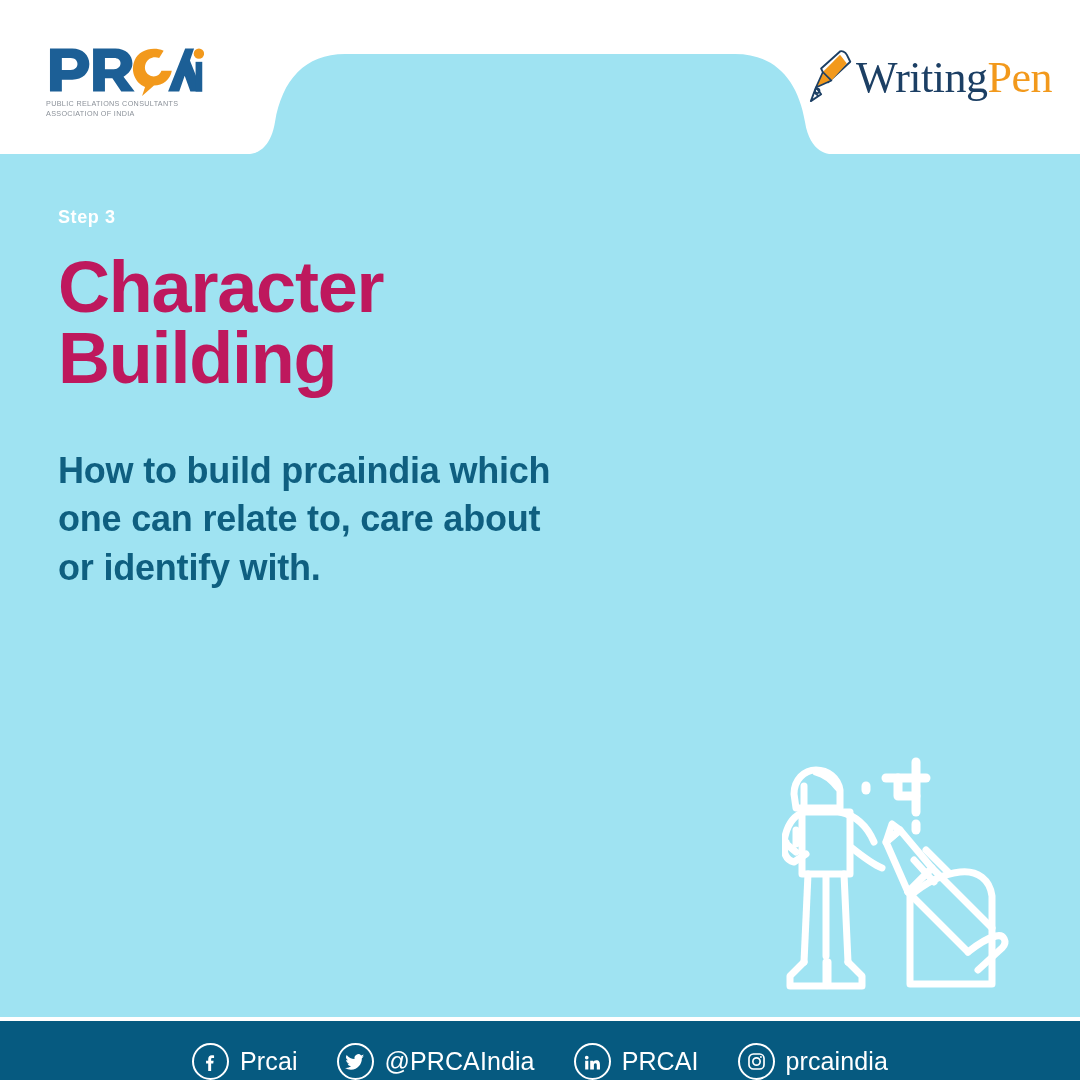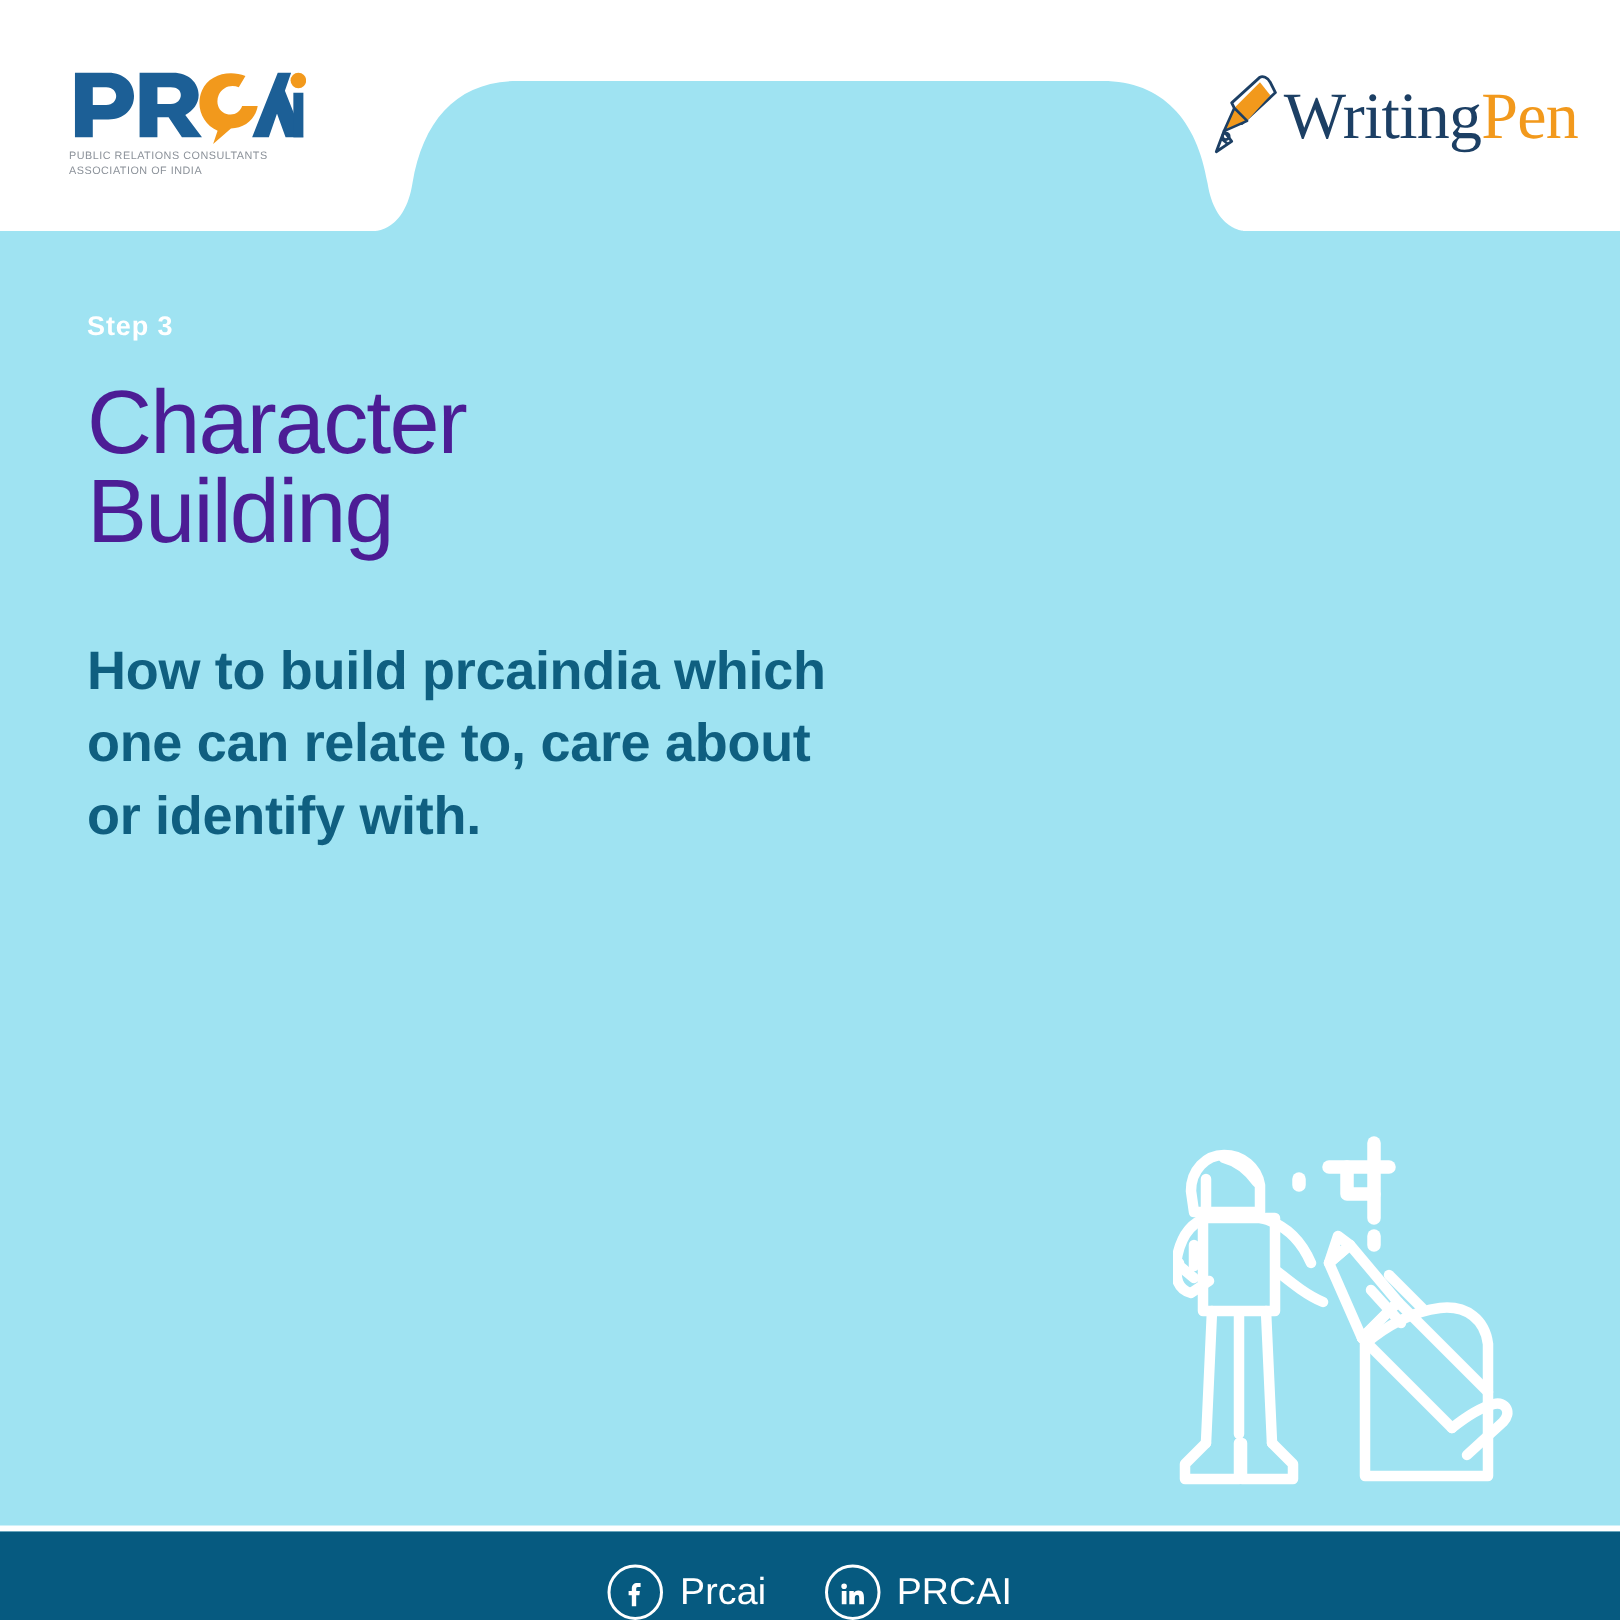--- a/index.html
+++ b/index.html
@@ -91,23 +91,23 @@
   }
   .step-label {
     font-size: 18px;
     font-weight: bold;
     color: #ffffff;
     letter-spacing: 0.6px;
     margin: 0 0 26px 0;
     line-height: 1;
   }
   .main-title {
-    font-size: 60px;
-    font-weight: normal;
-    color: #4c1d95;
+    font-size: 72px;
+    font-weight: bold;
+    color: #be185d;
     line-height: 0.99;
     letter-spacing: -1.2px;
     margin: 0 0 52px 0;
     white-space: pre-line;
   }
   .subtitle {
     font-size: 36px;
     font-weight: bold;
     color: #0f5f80;
     line-height: 1.35;
@@ -274,26 +274,44 @@
 
     <div class="social-item">
       <span class="social-icon">
         <svg width="19" height="19" viewBox="0 0 24 24" fill="#ffffff">
             <path d="M14.5 7.5h2V4.3c-.4-.05-1.5-.17-2.8-.17-2.8 0-4.6 1.7-4.6 4.8V11H6.4v3.6h2.7V24h3.7v-9.4h2.7l.4-3.6h-3.1V9.3c0-1 .3-1.8 1.3-1.8z"></path>
           </svg>
       </span>
       <span class="social-label">Prcai</span>
     </div>
 
+    <div class="social-item">
+      <span class="social-icon">
+        <svg width="20" height="20" viewBox="0 0 24 24" fill="#ffffff">
+            <path d="M23 4.9c-.8.4-1.7.6-2.6.8 1-.6 1.7-1.5 2-2.6-.9.5-1.9.9-3 1.1a4.6 4.6 0 0 0-7.9 4.2A13.1 13.1 0 0 1 2 3.6a4.6 4.6 0 0 0 1.4 6.2c-.8 0-1.5-.2-2.1-.6v.1c0 2.2 1.6 4.1 3.7 4.5a4.6 4.6 0 0 1-2.1.1 4.6 4.6 0 0 0 4.3 3.2A9.3 9.3 0 0 1 0 19.1a13 13 0 0 0 7.1 2.1c8.5 0 13.1-7 13.1-13.1v-.6c.9-.7 1.7-1.5 2.3-2.4z"></path>
+          </svg>
+      </span>
+      <span class="social-label">@PRCAIndia</span>
+    </div>
 
     <div class="social-item">
       <span class="social-icon">
         <svg width="18" height="18" viewBox="0 0 24 24" fill="#ffffff">
             <path d="M4.98 3.5a2.5 2.5 0 1 1 0 5 2.5 2.5 0 0 1 0-5zM2.9 10.2h4.2V22H2.9zM9.6 10.2h4v1.6h.06c.56-1 1.92-2.1 3.96-2.1 4.2 0 5 2.8 5 6.4V22h-4.2v-5.3c0-1.3 0-2.9-1.8-2.9s-2.1 1.4-2.1 2.8V22H9.6z"></path>
           </svg>
       </span>
       <span class="social-label">PRCAI</span>
     </div>
 
+    <div class="social-item">
+      <span class="social-icon">
+        <svg width="19" height="19" viewBox="0 0 24 24" fill="none" stroke="#ffffff" stroke-width="2.1">
+          <rect x="2.5" y="2.5" width="19" height="19" rx="5.5"></rect>
+          <circle cx="12" cy="12" r="4.6"></circle>
+          <circle cx="17.6" cy="6.4" r="1.2" fill="#ffffff" stroke="none"></circle>
+        </svg>
+      </span>
+      <span class="social-label">prcaindia</span>
+    </div>
 
 
   </div>
 </div>
 
 </body></html>

